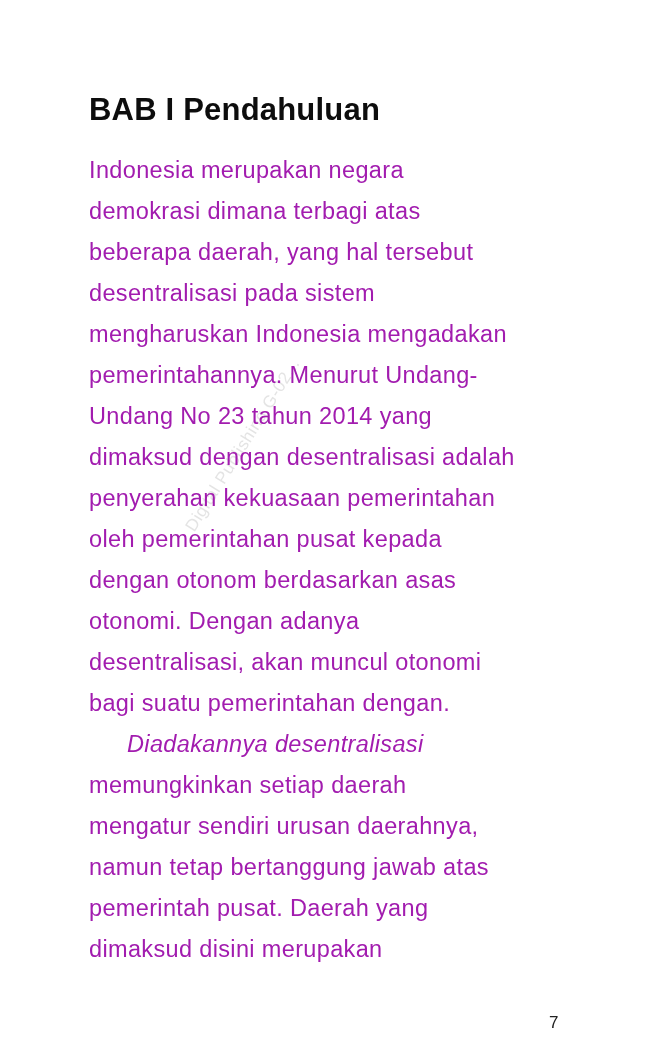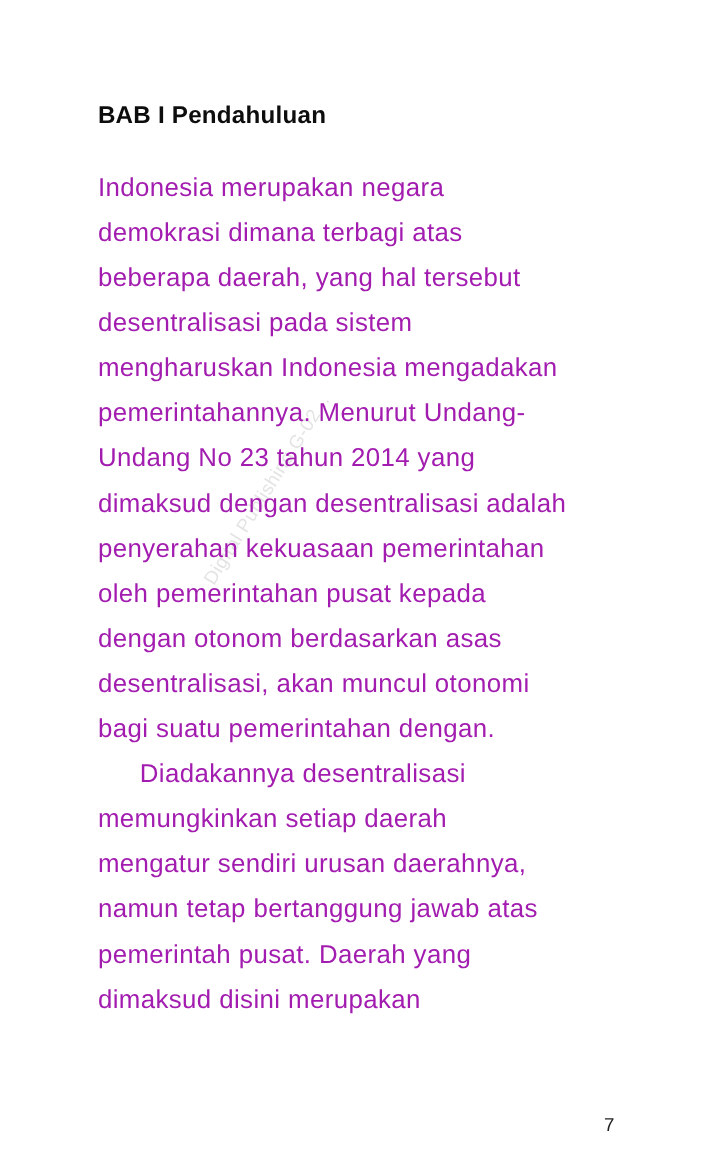--- a/index.html
+++ b/index.html
@@ -20,21 +20,21 @@
       left: 0; top: 0;
       width: 650px;
       height: 1064px;
       background: #ffffff;
     }
     .title {
       position: absolute;
       left: 89px;
       top: 92px;
       margin: 0;
-      font-size: 22px;
+      font-size: 31px;
       font-weight: bold;
       letter-spacing: 0.2px;
       color: #0d0d0d;
       white-space: nowrap;
     }
     .body-text {
       position: absolute;
       left: 89px;
       top: 150px;
       width: 480px;
@@ -43,20 +43,21 @@
       display: block;
       height: 41px;
       line-height: 41px;
       font-size: 23.5px;
       letter-spacing: 0.35px;
       white-space: nowrap;
       color: #a21caf;
     }
     .line.indent {
       padding-left: 38px;
+      font-style: italic;
     }
     .page-number {
       position: absolute;
       left: 549px;
       top: 1013px;
       font-size: 17px;
       color: #222222;
     }
     .watermark {
       position: absolute;
@@ -88,20 +89,21 @@
     <span class="line">demokrasi dimana terbagi atas</span>
     <span class="line">beberapa daerah, yang hal tersebut</span>
     <span class="line">desentralisasi pada sistem</span>
     <span class="line">mengharuskan Indonesia mengadakan</span>
     <span class="line">pemerintahannya. Menurut Undang-</span>
     <span class="line">Undang No 23 tahun 2014 yang</span>
     <span class="line">dimaksud dengan desentralisasi adalah</span>
     <span class="line">penyerahan kekuasaan pemerintahan</span>
     <span class="line">oleh pemerintahan pusat kepada</span>
     <span class="line">dengan otonom berdasarkan asas</span>
+    <span class="line">otonomi. Dengan adanya</span>
     <span class="line">desentralisasi, akan muncul otonomi</span>
     <span class="line">bagi suatu pemerintahan dengan.</span>
 
     <span class="line indent">Diadakannya desentralisasi</span>
     <span class="line">memungkinkan setiap daerah</span>
     <span class="line">mengatur sendiri urusan daerahnya,</span>
     <span class="line">namun tetap bertanggung jawab atas</span>
     <span class="line">pemerintah pusat. Daerah yang</span>
     <span class="line">dimaksud disini merupakan</span>
   </div>

